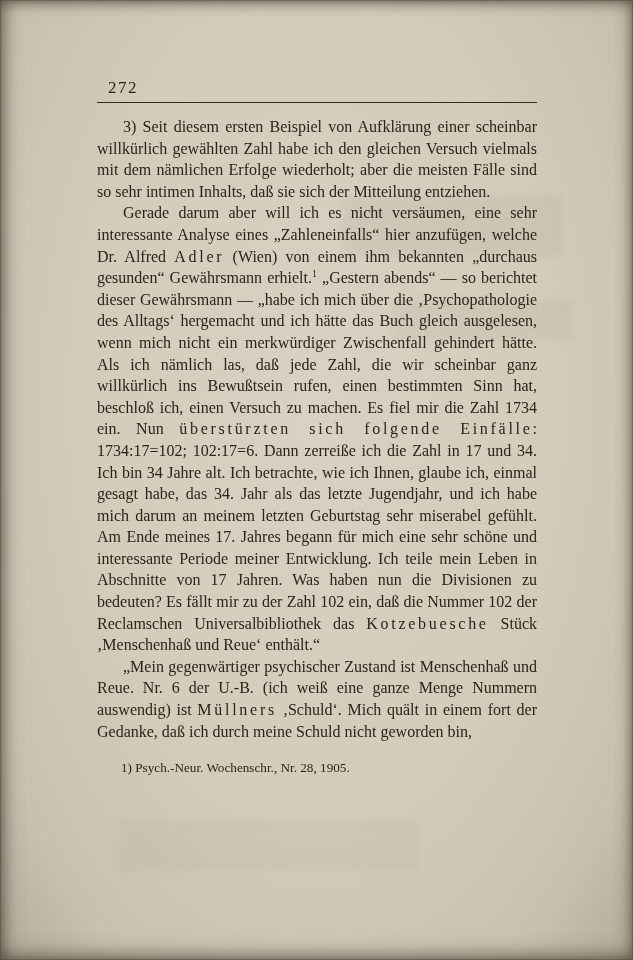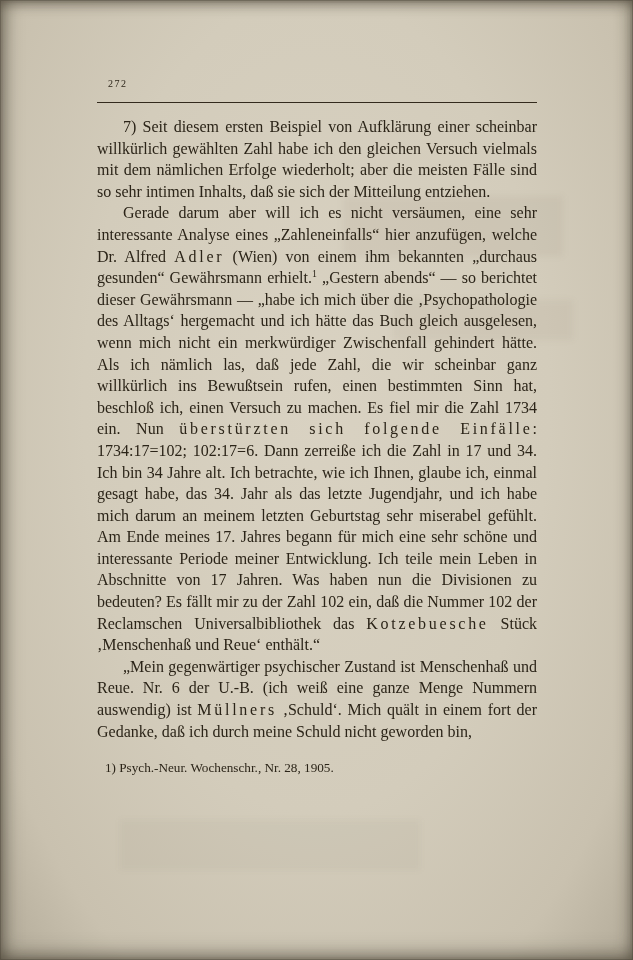--- a/index.html
+++ b/index.html
@@ -33,21 +33,21 @@
   .content {
     position: absolute;
     left: 97px;
     top: 78px;
     width: 440px;
     z-index: 2;
   }
   .running-head { position: relative; height: 19px; font-size: 15px; }
   .page-number {
     position: absolute; left: 11px; top: 0;
-    letter-spacing: 1.5px; font-size: 10px;
+    letter-spacing: 1.5px; font-size: 17px;
   }
   .running-title {
     text-align: center; font-style: italic;
     letter-spacing: 0.2px; font-size: 15px;
     white-space: nowrap;
   }
   .head-rule {
     border: 0; border-top: 1.6px solid #332a1d;
     margin: 5px 0 0 0; height: 0;
   }
@@ -57,42 +57,42 @@
     line-height: 21.6px;
     text-align: justify;
     hyphens: auto;
     -webkit-hyphens: auto;
   }
   .text-block p { margin: 0; text-indent: 26px; }
   .sperr { letter-spacing: 0.17em; }
   sup { font-size: 62%; line-height: 0; vertical-align: super; letter-spacing: 0; }
   .footnote {
     margin-top: 17px;
-    margin-left: 8px;
+    margin-left: 24px;
     font-size: 13.2px;
     line-height: 17px;
     text-align: left;
   }
 </style>
 </head>
 <body>
 
 <div class="scan-page">
   <div class="smudge s1"></div>
   <div class="smudge s2"></div>
   <div class="smudge s3"></div>
 
   <div class="content">
     <div class="running-head">
       <span class="page-number">272</span>
     </div>
     <hr class="head-rule">
 
     <div class="text-block">
-        <p><span>7) Seit diesem ersten Beispiel von Aufklärung einer scheinbar willkürlich gewählten Zahl habe ich den gleichen Versuch vielmals mit dem nämlichen Erfolge wiederholt; aber die meisten Fälle sind so sehr intimen Inhalts, daß sie sich der Mitteilung entziehen.</span></p>
+        <p><span>3) Seit diesem ersten Beispiel von Aufklärung einer scheinbar willkürlich gewählten Zahl habe ich den gleichen Versuch vielmals mit dem nämlichen Erfolge wiederholt; aber die meisten Fälle sind so sehr intimen Inhalts, daß sie sich der Mitteilung entziehen.</span></p>
         <p><span>Gerade darum aber will ich es nicht versäumen, eine sehr interessante Analyse eines „Zahleneinfalls“ hier anzufügen, welche Dr. Alfred </span><span class="sperr">Adler</span><span> (Wien) von einem ihm bekannten „durchaus gesunden“ Gewährsmann erhielt.</span><sup>1</sup><span> „Gestern abends“ — so berichtet dieser Gewährsmann — „habe ich mich über die ‚Psychopathologie des Alltags‘ hergemacht und ich hätte das Buch gleich ausgelesen, wenn mich nicht ein merkwürdiger Zwischenfall gehindert hätte. Als ich nämlich las, daß jede Zahl, die wir scheinbar ganz willkürlich ins Bewußtsein rufen, einen bestimmten Sinn hat, beschloß ich, einen Versuch zu machen. Es fiel mir die Zahl 1734 ein. Nun </span><span class="sperr">überstürzten sich folgende Einfälle</span><span>: 1734:17=102; 102:17=6. Dann zerreiße ich die Zahl in 17 und 34. Ich bin 34 Jahre alt. Ich betrachte, wie ich Ihnen, glaube ich, einmal gesagt habe, das 34. Jahr als das letzte Jugendjahr, und ich habe mich darum an meinem letzten Geburtstag sehr miserabel gefühlt. Am Ende meines 17. Jahres begann für mich eine sehr schöne und interessante Periode meiner Entwicklung. Ich teile mein Leben in Abschnitte von 17 Jahren. Was haben nun die Divisionen zu bedeuten? Es fällt mir zu der Zahl 102 ein, daß die Nummer 102 der Reclamschen Universalbibliothek das </span><span class="sperr">Kotzebuesche</span><span> Stück ‚Menschenhaß und Reue‘ enthält.“</span></p>
         <p><span>„Mein gegenwärtiger psychischer Zustand ist Menschenhaß und Reue. Nr. 6 der U.-B. (ich weiß eine ganze Menge Nummern auswendig) ist </span><span class="sperr">Müllners</span><span> ‚Schuld‘. Mich quält in einem fort der Gedanke, daß ich durch meine Schuld nicht geworden bin,</span></p>
       </div>
 
     <div class="footnote">1) Psych.-Neur. Wochenschr., Nr. 28, 1905.</div>
   </div>
 
   <div class="scan-edge"></div>
 </div>
 

